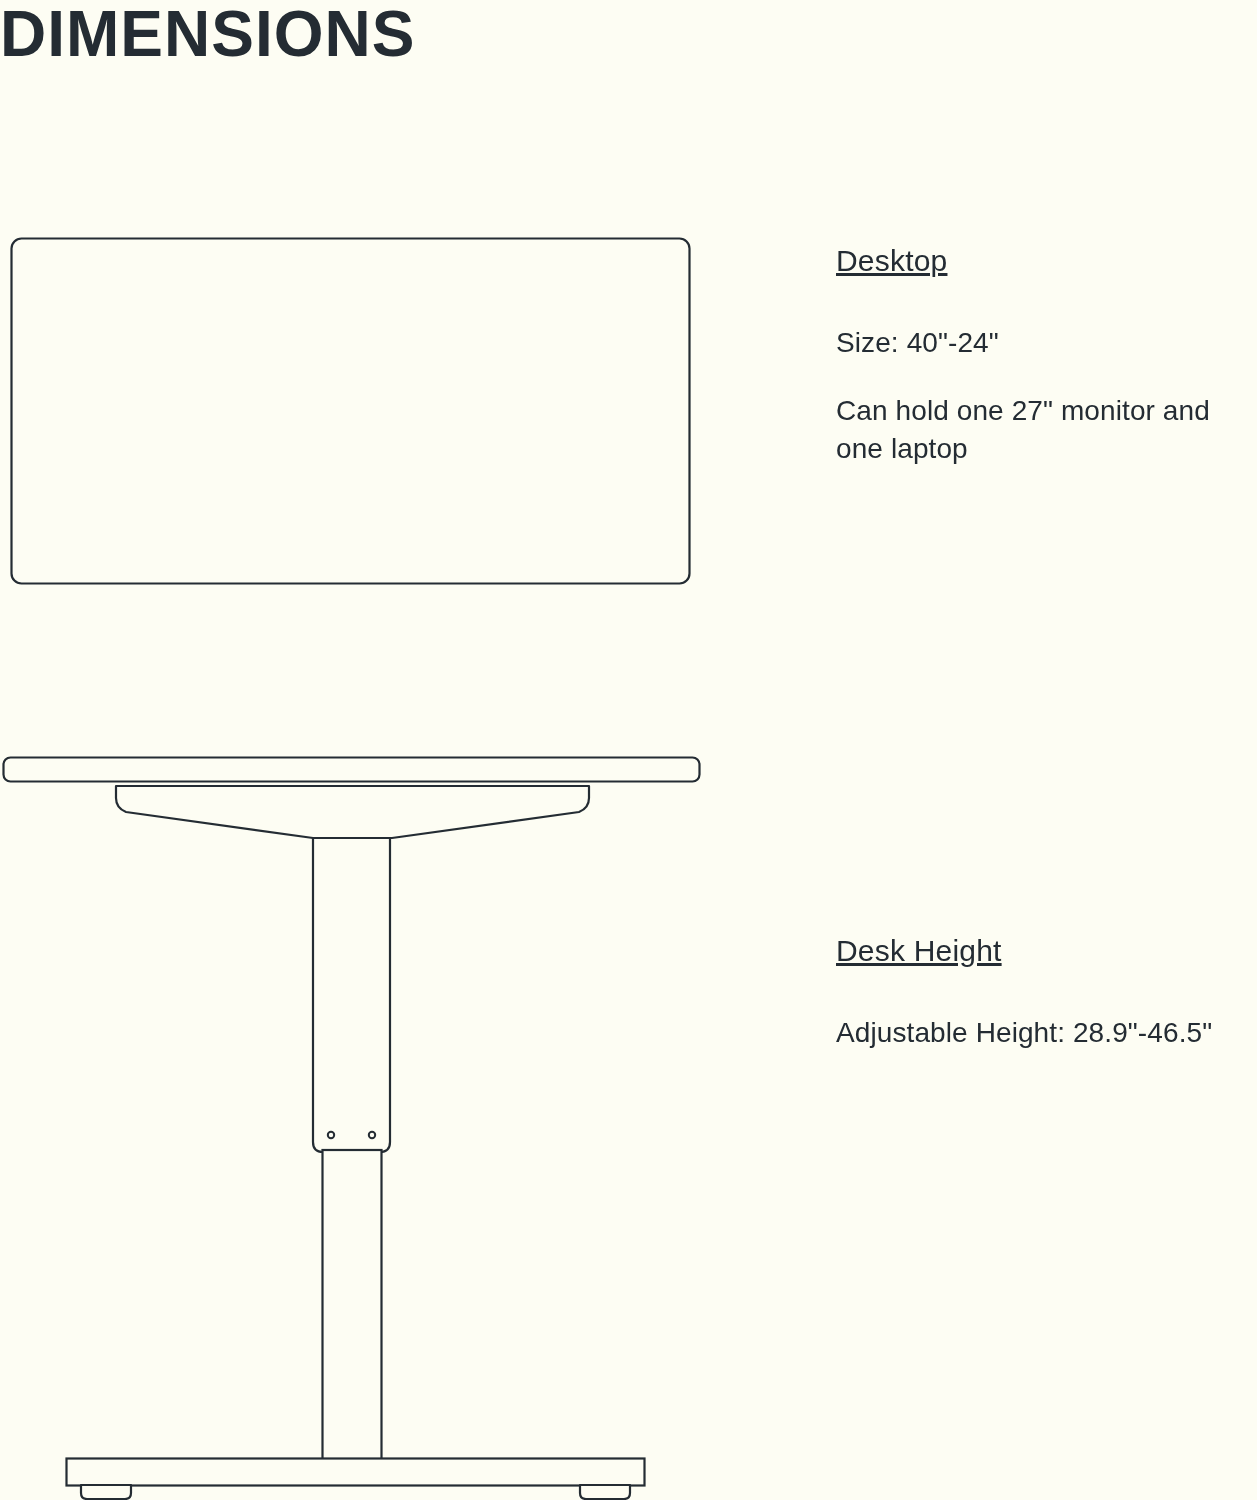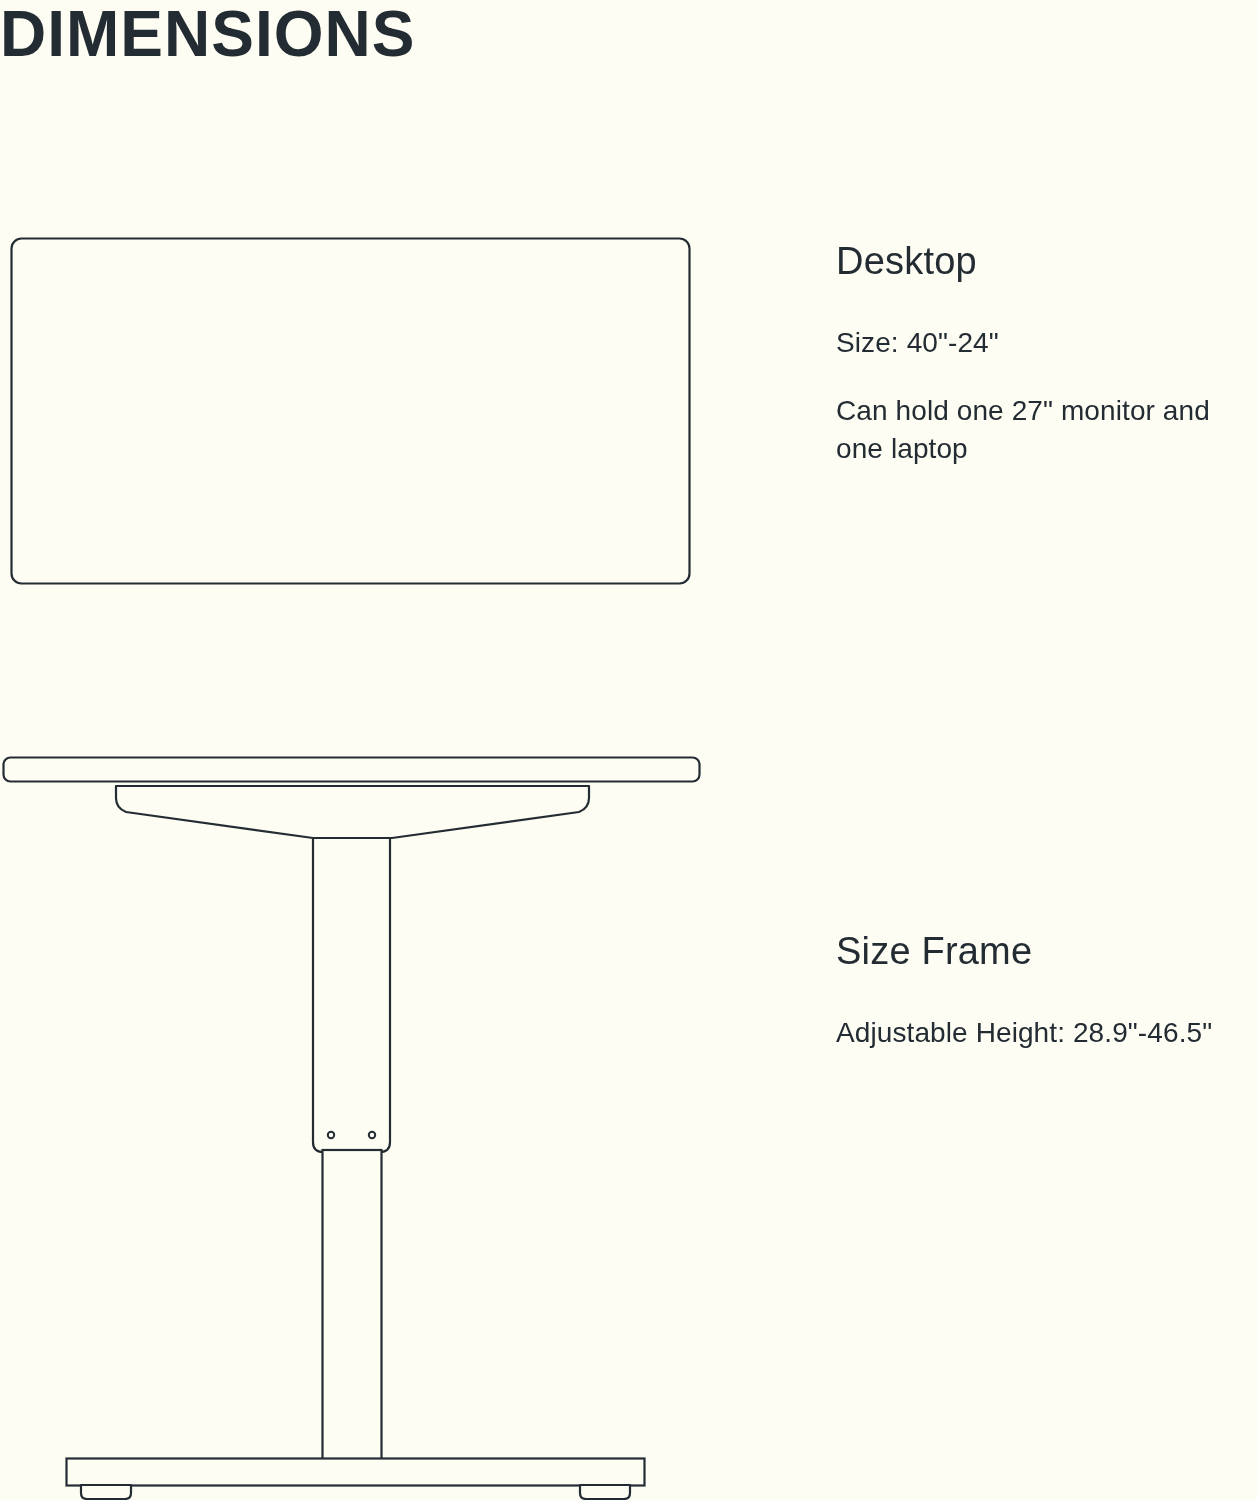--- a/index.html
+++ b/index.html
@@ -46,26 +46,27 @@
   .spec-block {
     position: absolute;
     left: 836px;
     width: 420px;
   }
 
   #spec-desktop  { top: 236px; }
   #spec-frame    { top: 926px; }
 
   .spec-heading {
-    font-size: 38px;
+    font-size: 30px;
     font-weight: 400;
     color: #242c33;
     line-height: 50px;
     letter-spacing: 0.2px;
     margin-bottom: 38px;
+    text-decoration: underline;
   }
 
   .spec-line {
     font-size: 28px;
     font-weight: 400;
     color: #242c33;
     line-height: 38px;
     letter-spacing: 0.1px;
   }
 
@@ -126,15 +127,15 @@
   </svg>
 </div>
 
 <div class="spec-block" id="spec-desktop">
   <div class="spec-heading">Desktop</div>
   <div class="spec-line">Size:  40"-24"</div>
   <div class="spec-line">Can hold one 27" monitor and one laptop</div>
 </div>
 
 <div class="spec-block" id="spec-frame">
-  <div class="spec-heading">Size Frame</div>
+  <div class="spec-heading">Desk Height</div>
   <div class="spec-line">Adjustable Height: 28.9"-46.5"</div>
 </div>
 
 </body></html>

